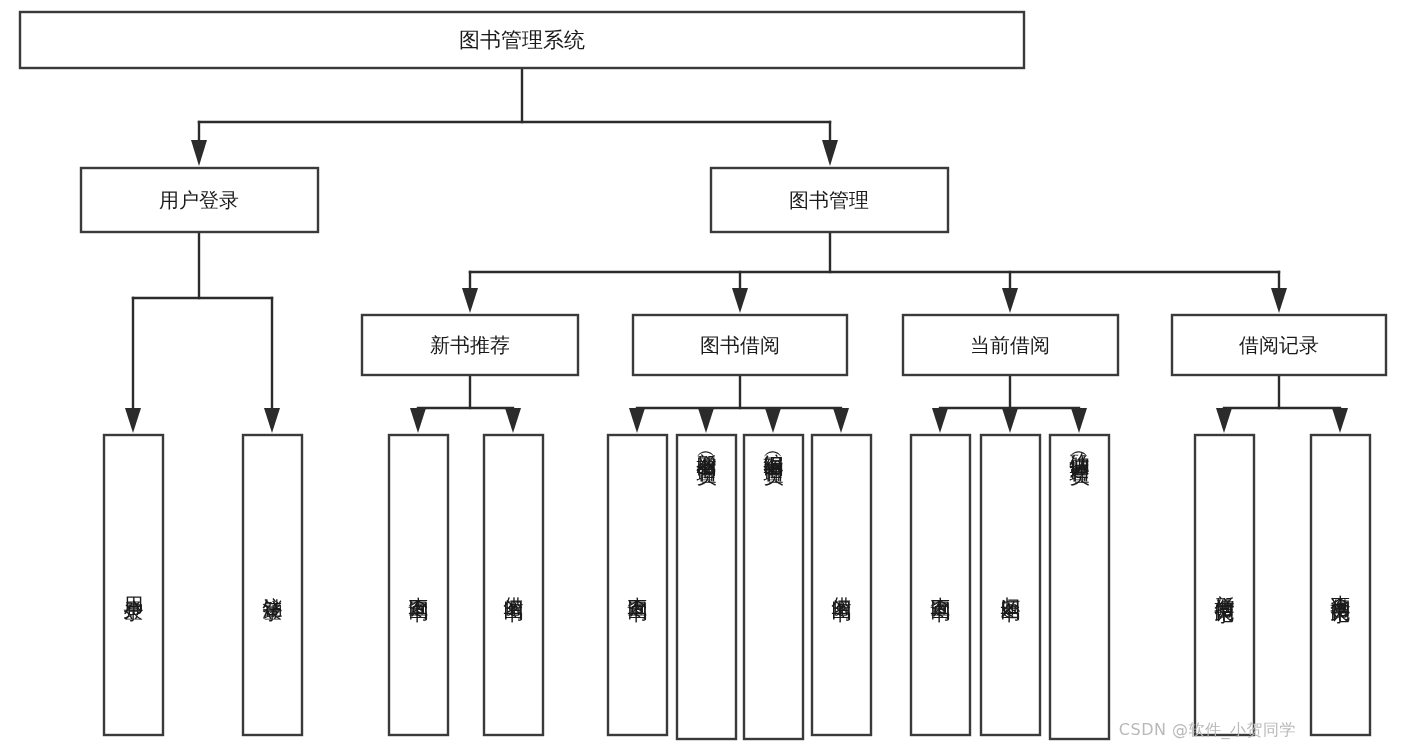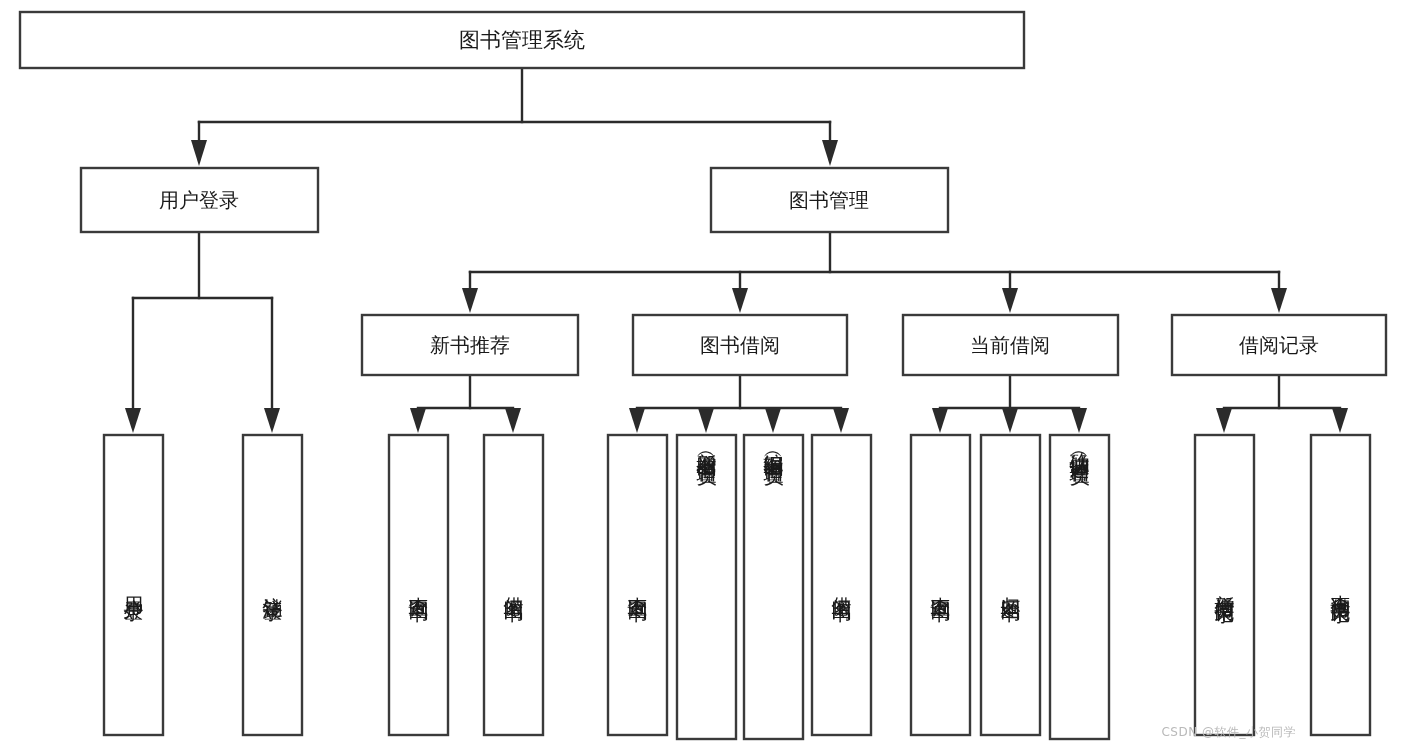--- a/index.html
+++ b/index.html
@@ -38,21 +38,21 @@
     font-size:20px;
     line-height:1.06;
     letter-spacing:2px;
     color:#1a1a1a;
     white-space:nowrap;
   }
   #watermark{
     position:absolute;
     right:8px;bottom:6px;
     font-family:"DejaVu Sans","Liberation Sans",sans-serif;
-    font-size:12px;
+    font-size:16px;
     color:#b9b9b9;
     letter-spacing:.5px;
     user-select:none;
   }
 </style>
 </head>
 <body>
 
 <div id="diagram-root">
 

